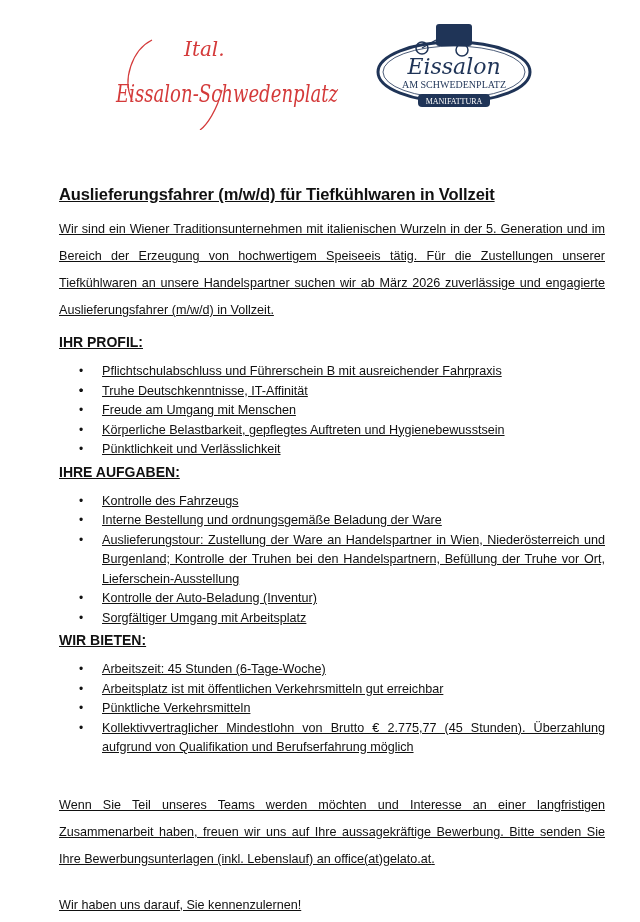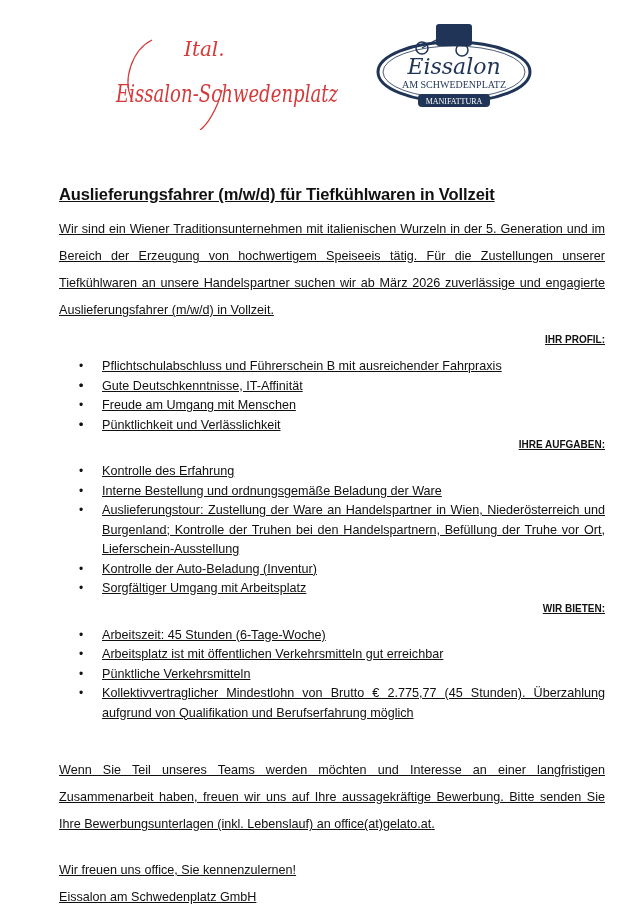--- a/index.html
+++ b/index.html
@@ -4,21 +4,21 @@
 <style>
   html, body { margin: 0; padding: 0; background: #ffffff; }
   body { width: 640px; height: 922px; position: relative; overflow: hidden;
          font-family: "Liberation Sans", "DejaVu Sans", sans-serif; color: #111; }
   .logos { position: absolute; top: 0; left: 12px; width: 640px; height: 140px; }
   .logo-script { position: absolute; left: 100px; top: 30px; width: 230px; height: 100px; }
   .logo-badge { position: absolute; left: 362px; top: 20px; width: 160px; height: 90px; }
   .content { position: absolute; left: 59px; top: 185px; width: 546px; text-decoration: underline; }
   h1 { font-size: 16.5px; font-weight: bold; margin: 0 0 12px 0; letter-spacing: -0.1px; }
   p.body { font-size: 12.6px; line-height: 27px; margin: 0; text-align: justify; }
-  h2 { font-size: 10px; font-weight: bold; margin: 4px 0 12px 0; text-align: right; }
+  h2 { font-size: 14px; font-weight: bold; margin: 4px 0 12px 0; }
   ul { list-style: none; margin: 0 0 4px 0; padding: 0; }
   li { position: relative; padding-left: 43px; font-size: 12.6px; line-height: 19.5px; text-align: justify; }
   li .bullet { position: absolute; left: 20px; top: 0; font-size: 12px; }
   .spacer { height: 30px; }
   .spacer-sm { height: 19px; }
   a.email { color: #111; text-decoration: underline; }
 </style>
 </head>
 <body>
 
@@ -45,44 +45,44 @@
 </div>
 
 <div class="content">
   <h1>Auslieferungsfahrer (m/w/d) für Tiefkühlwaren in Vollzeit</h1>
   <p class="body">Wir sind ein Wiener Traditionsunternehmen mit italienischen Wurzeln in der 5. Generation und im Bereich der Erzeugung von hochwertigem Speiseeis tätig. Für die Zustellungen unserer Tiefkühlwaren an unsere Handelspartner suchen wir ab März 2026 zuverlässige und engagierte Auslieferungsfahrer (m/w/d) in Vollzeit.</p>
 
   <h2 style="margin-top:10px;">IHR PROFIL:</h2>
   <ul>
     <li><span class="bullet">•</span><span>Pflichtschulabschluss und Führerschein B mit ausreichender Fahrpraxis</span></li>
     <li><span class="bullet">•</span></li>
-    <li><span class="bullet">•</span><span>Gute Deutschkenntnisse, IT-Affinität</span></li>
+    <li><span class="bullet">•</span><span>Truhe Deutschkenntnisse, IT-Affinität</span></li>
     <li><span class="bullet">•</span><span>Freude am Umgang mit Menschen</span></li>
-    <li><span class="bullet">•</span></li>
+    <li><span class="bullet">•</span><span>Körperliche Belastbarkeit, gepflegtes Auftreten und Hygienebewusstsein</span></li>
     <li><span class="bullet">•</span><span>Pünktlichkeit und Verlässlichkeit</span></li>
   </ul>
 
   <h2>IHRE AUFGABEN:</h2>
   <ul>
-    <li><span class="bullet">•</span><span>Kontrolle des Erfahrung</span></li>
+    <li><span class="bullet">•</span><span>Kontrolle des Fahrzeugs</span></li>
     <li><span class="bullet">•</span><span>Interne Bestellung und ordnungsgemäße Beladung der Ware</span></li>
     <li><span class="bullet">•</span><span>Auslieferungstour: Zustellung der Ware an Handelspartner in Wien, Niederösterreich und Burgenland; Kontrolle der Truhen bei den Handelspartnern, Befüllung der Truhe vor Ort, Lieferschein-Ausstellung</span></li>
     <li><span class="bullet">•</span><span>Kontrolle der Auto-Beladung (Inventur)</span></li>
     <li><span class="bullet">•</span><span>Sorgfältiger Umgang mit Arbeitsplatz</span></li>
   </ul>
 
   <h2>WIR BIETEN:</h2>
   <ul>
     <li><span class="bullet">•</span><span>Arbeitszeit: 45 Stunden (6-Tage-Woche)</span></li>
     <li><span class="bullet">•</span><span>Arbeitsplatz ist mit öffentlichen Verkehrsmitteln gut erreichbar</span></li>
     <li><span class="bullet">•</span><span>Pünktliche Verkehrsmitteln</span></li>
     <li><span class="bullet">•</span><span>Kollektivvertraglicher Mindestlohn von Brutto € 2.775,77 (45 Stunden). Überzahlung aufgrund von Qualifikation und Berufserfahrung möglich</span></li>
   </ul>
 
   <div class="spacer"></div>
 
   <p class="body"><span>Wenn Sie Teil unseres Teams werden möchten und Interesse an einer langfristigen Zusammenarbeit haben, freuen wir uns auf Ihre aussagekräftige Bewerbung. Bitte senden Sie Ihre Bewerbungsunterlagen (inkl. Lebenslauf) an </span><a class="email">office(at)gelato.at</a><span>.</span></p>
 
   <div class="spacer-sm"></div>
 
-  <p class="body">Wir freuen uns office, Sie kennenzulernen!</p>
+  <p class="body">Wir haben uns darauf, Sie kennenzulernen!</p>
   <p class="body">Eissalon am Schwedenplatz GmbH</p>
 </div>
 
 </body></html>

